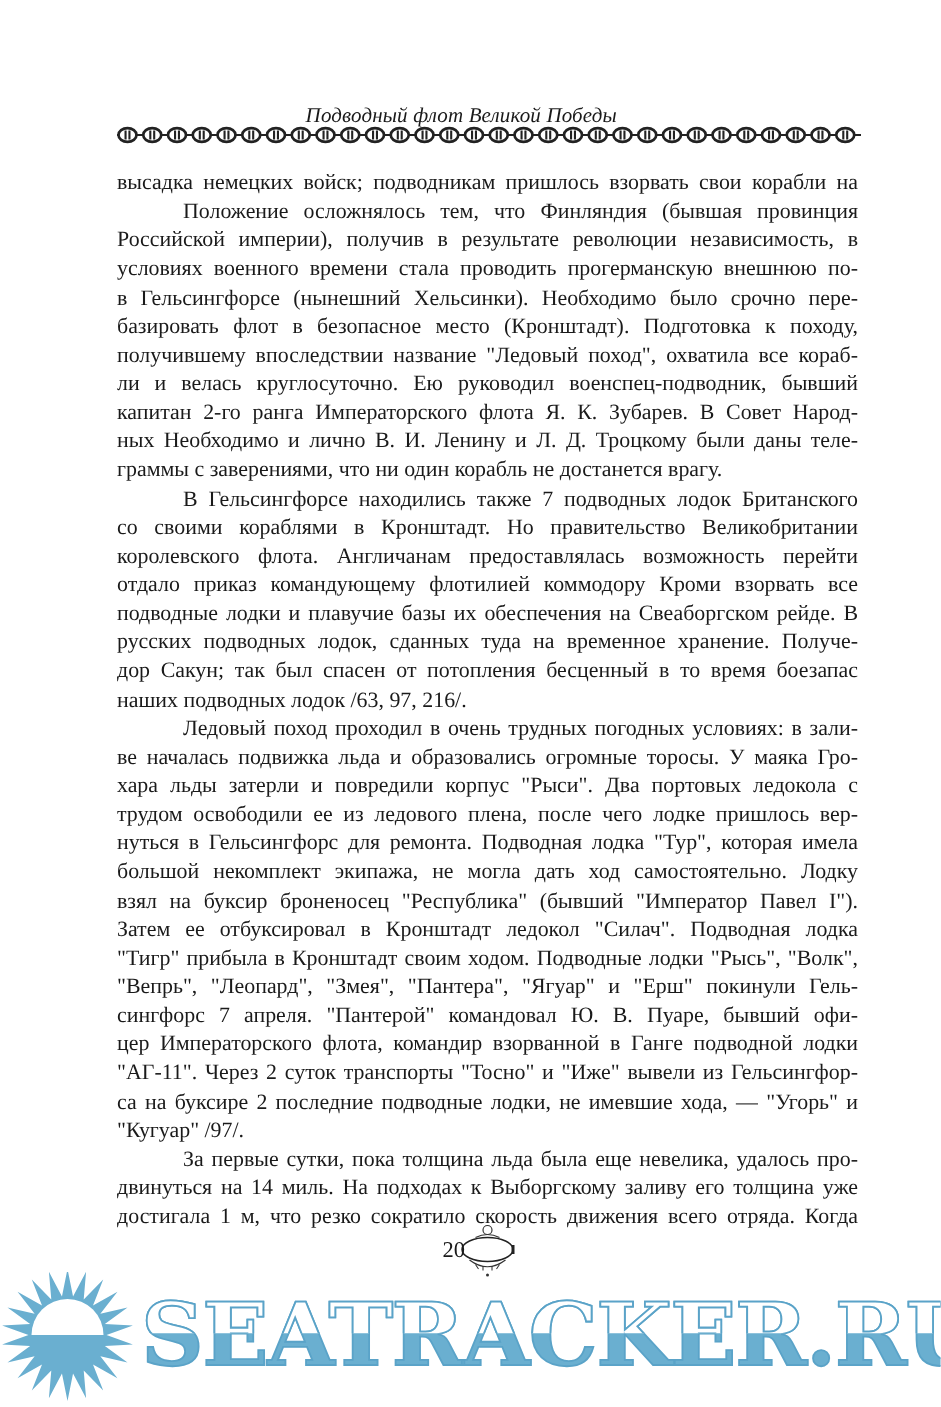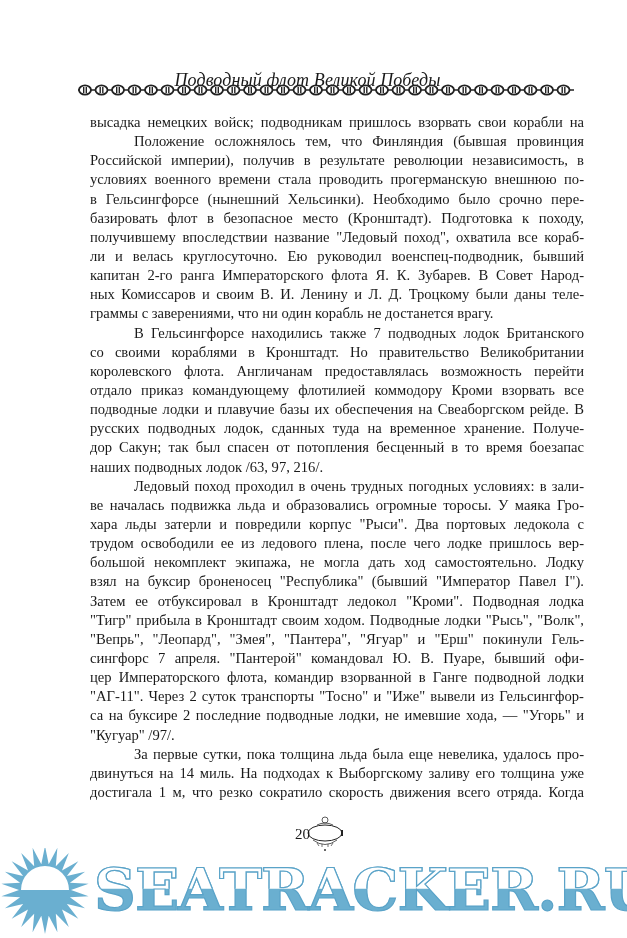--- a/index.html
+++ b/index.html
@@ -1,19 +1,19 @@
 <!DOCTYPE html>
 <html><head>
 <meta charset="utf-8">
 <style>
   html, body { margin: 0; padding: 0; background: #ffffff; }
   body { width: 627px; height: 938px; position: relative; overflow: hidden; font-family: "Liberation Serif", "DejaVu Serif", serif; color: #1a1a1a; }
-  .running-head { position: absolute; top: 70px; left: 0; width: 615px; text-align: center; font-style: italic; font-size: 18px; letter-spacing: 0.1px; }
+  .running-head { position: absolute; top: 70px; left: 0; width: 615px; text-align: center; font-style: italic; font-size: 14px; letter-spacing: 0.1px; }
   .chain { position: absolute; top: 84px; left: 78px; width: 496px; height: 12px; }
-  .body-text { position: absolute; top: 113px; left: 90px; width: 494px; font-size: 14.6px; line-height: 19.15px; text-align: justify; }
+  .body-text { position: absolute; top: 113px; left: 78px; width: 494px; font-size: 14.6px; line-height: 19.15px; text-align: justify; }
   .body-text .line { display: block; height: 19.15px; text-align: justify; text-align-last: justify; white-space: nowrap; overflow: hidden; }
   .body-text .line.last { text-align-last: left; }
   .body-text .line.indent { padding-left: 44px; }
   .page-number { position: absolute; top: 815px; left: 295px; width: 60px; height: 40px; }
   .page-number-label { position: absolute; top: 826px; left: 295px; width: 60px; text-align: left; font-size: 15px; }
   .watermark { position: absolute; top: 848px; left: 0; width: 627px; height: 90px; }
   .wm-text { position: absolute; top: 860px; left: 94px; font-family: "DejaVu Serif", serif; font-weight: bold; font-size: 58px; letter-spacing: -1px; color: #6aafd0; line-height: 60px; -webkit-text-stroke: 1.2px #5aa3c8; }
   .wm-text .top-half { position: absolute; top: 0; left: 0; color: #ffffff; -webkit-text-stroke: 1.2px #5aa3c8; clip-path: inset(0 0 52% 0); }
 </style>
 </head>
@@ -120,37 +120,38 @@
 <div class="body-text" id="body-text">
     <span class="line">высадка немецких войск; подводникам пришлось взорвать свои корабли на</span>
     <span class="line indent">Положение осложнялось тем, что Финляндия (бывшая провинция</span>
     <span class="line">Российской империи), получив в результате революции независимость, в</span>
     <span class="line">условиях военного времени стала проводить прогерманскую внешнюю по-</span>
     <span class="line">в Гельсингфорсе (нынешний Хельсинки). Необходимо было срочно пере-</span>
     <span class="line">базировать флот в безопасное место (Кронштадт). Подготовка к походу,</span>
     <span class="line">получившему впоследствии название "Ледовый поход", охватила все кораб-</span>
     <span class="line">ли и велась круглосуточно. Ею руководил военспец-подводник, бывший</span>
     <span class="line">капитан 2-го ранга Императорского флота Я. К. Зубарев. В Совет Народ-</span>
-    <span class="line">ных Комиссаров и своим В. И. Ленину и Л. Д. Троцкому были даны теле-</span>
+    <span class="line">ных Необходимо и лично В. И. Ленину и Л. Д. Троцкому были даны теле-</span>
     <span class="line last">граммы с заверениями, что ни один корабль не достанется врагу.</span>
     <span class="line indent">В Гельсингфорсе находились также 7 подводных лодок Британского</span>
     <span class="line">со своими кораблями в Кронштадт. Но правительство Великобритании</span>
     <span class="line">королевского флота. Англичанам предоставлялась возможность перейти</span>
     <span class="line">отдало приказ командующему флотилией коммодору Кроми взорвать все</span>
     <span class="line">подводные лодки и плавучие базы их обеспечения на Свеаборгском рейде. В</span>
     <span class="line">русских подводных лодок, сданных туда на временное хранение. Получе-</span>
     <span class="line">дор Сакун; так был спасен от потопления бесценный в то время боезапас</span>
     <span class="line last">наших подводных лодок /63, 97, 216/.</span>
     <span class="line indent">Ледовый поход проходил в очень трудных погодных условиях: в зали-</span>
     <span class="line">ве началась подвижка льда и образовались огромные торосы. У маяка Гро-</span>
     <span class="line">хара льды затерли и повредили корпус "Рыси". Два портовых ледокола с</span>
     <span class="line">трудом освободили ее из ледового плена, после чего лодке пришлось вер-</span>
+    <span class="line">нуться в Гельсингфорс для ремонта. Подводная лодка "Тур", которая имела</span>
     <span class="line">большой некомплект экипажа, не могла дать ход самостоятельно. Лодку</span>
     <span class="line">взял на буксир броненосец "Республика" (бывший "Император Павел I").</span>
-    <span class="line">Затем ее отбуксировал в Кронштадт ледокол "Кроми". Подводная лодка</span>
+    <span class="line">Затем ее отбуксировал в Кронштадт ледокол "Силач". Подводная лодка</span>
     <span class="line">"Тигр" прибыла в Кронштадт своим ходом. Подводные лодки "Рысь", "Волк",</span>
     <span class="line">"Вепрь", "Леопард", "Змея", "Пантера", "Ягуар" и "Ерш" покинули Гель-</span>
     <span class="line">сингфорс 7 апреля. "Пантерой" командовал Ю. В. Пуаре, бывший офи-</span>
     <span class="line">цер Императорского флота, командир взорванной в Ганге подводной лодки</span>
     <span class="line">"АГ-11". Через 2 суток транспорты "Тосно" и "Иже" вывели из Гельсингфор-</span>
     <span class="line">са на буксире 2 последние подводные лодки, не имевшие хода, — "Угорь" и</span>
     <span class="line last">"Кугуар" /97/.</span>
     <span class="line indent">За первые сутки, пока толщина льда была еще невелика, удалось про-</span>
     <span class="line">двинуться на 14 миль. На подходах к Выборгскому заливу его толщина уже</span>
     <span class="line">достигала 1 м, что резко сократило скорость движения всего отряда. Когда</span>

